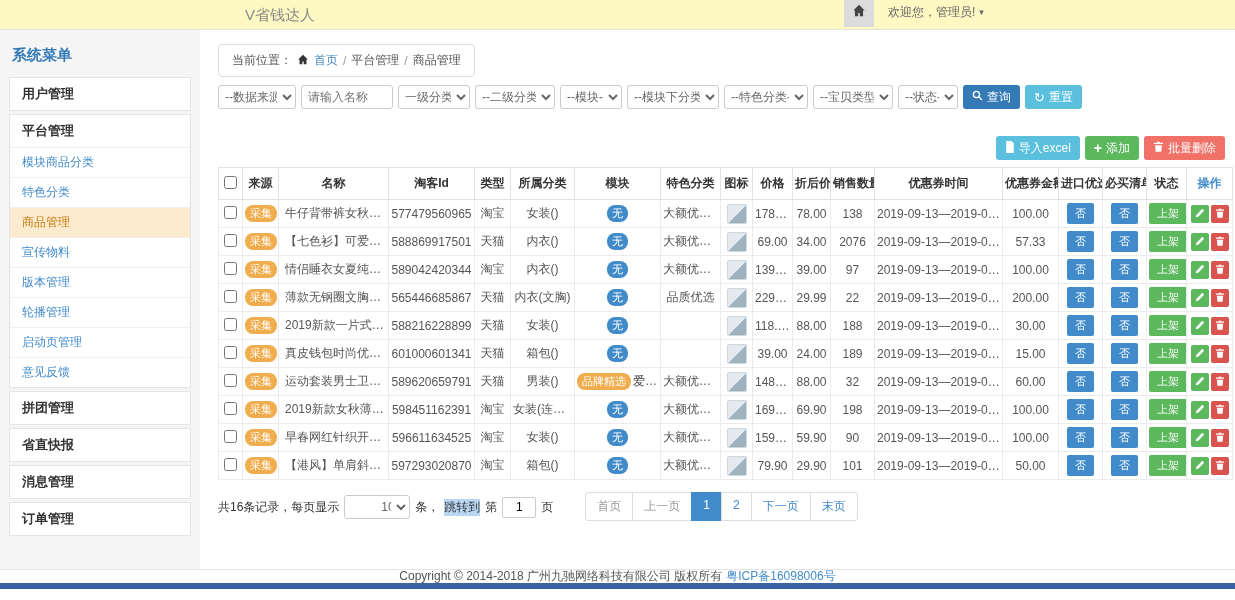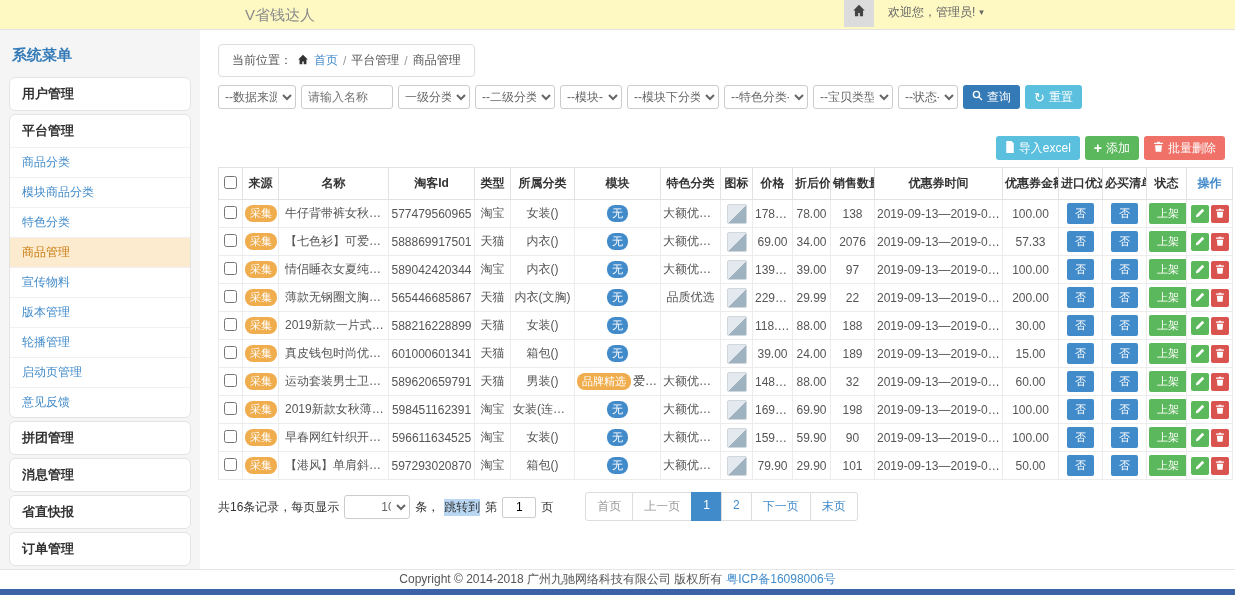--- a/index.html
+++ b/index.html
@@ -11,21 +11,21 @@
   .topbar-title{position:absolute;left:245px;top:0;line-height:30px;font-size:15px;color:#8a8a8a;}
   .topbar-right{position:absolute;left:844px;top:0;height:24px;display:flex;align-items:center;}
   .home-btn{width:30px;height:30px;background:#dcdcdc;display:flex;align-items:center;justify-content:center;cursor:pointer;}
   .welcome{margin-left:14px;color:#666;cursor:pointer;display:flex;align-items:center;gap:4px;}
   .caret{font-size:9px;color:#666;}
 
   
   .page{display:flex;height:539px;overflow:hidden;}
   .sidebar{width:200px;background:#f5f5f5;padding:4px 9px;overflow:hidden;}
   .sidebar-title{color:#337ab7;font-weight:bold;font-size:15px;padding:12px 3px 12px;}
-  .panel{background:#fff;border:1px solid #e4e4e4;border-radius:6px;margin-bottom:3px;overflow:hidden;}
+  .panel{background:#fff;border:1px solid #e4e4e4;border-radius:0;margin-bottom:3px;overflow:hidden;}
   .panel-top{padding:7px 12px;font-size:13px;font-weight:bold;color:#333;cursor:pointer;}
   .panel-sub{padding:6px 12px;font-size:12px;color:var(--c-link);border-top:1px solid #f0f0f0;cursor:pointer;}
   .panel-sub.active{background:var(--c-active-item-bg);color:var(--c-active-item-text);}
   .main{flex:1;padding:14px 10px 0 18px;background:#fff;overflow:hidden;}
 
   
   .bc-wrap{margin-bottom:8px;}
   .breadcrumb{display:inline-flex;align-items:center;gap:5px;border:1px solid #ddd;border-radius:4px;background:#fff;padding:7px 13px;color:#555;}
   .bc-link{color:var(--c-link);text-decoration:none;cursor:pointer;}
   .bc-sep{color:#999;}
@@ -69,21 +69,21 @@
   .page-input{width:34px;height:21px;border:1px solid #ccc;border-radius:2px;text-align:center;font-size:12px;}
   .hl{background:#b9d7f3;}
   .pager{display:flex;justify-content:center;padding-top:0;}
   .pbtn{border:1px solid #ddd;margin-left:-1px;padding:5px 11px;color:var(--c-link);background:#fff;font-size:12px;cursor:pointer;text-decoration:none;}
   .pbtn.active{background:var(--c-link);color:#fff;border-color:var(--c-link);}
   .pbtn.disabled{color:#999;}
   .pbtn:first-child{border-radius:3px 0 0 3px;margin-left:0;}
   .pbtn:last-child{border-radius:0 3px 3px 0;}
 
   
-  .footer{height:20px;border-top:1px solid #e5e5e5;display:flex;align-items:center;justify-content:center;gap:4px;color:#555;background:#fff;}
+  .footer{height:14px;border-top:1px solid #e5e5e5;display:flex;align-items:center;justify-content:center;gap:4px;color:#555;background:#fff;}
   .icp{color:var(--c-link);text-decoration:none;cursor:pointer;}
   .bottom-bar{height:6px;background:var(--c-bottom-bar);}
 </style>
 </head>
 <body>
 
 <div class="topbar">
   <div class="topbar-title">V省钱达人</div>
   <div class="topbar-right">
     <div class="home-btn">
@@ -102,38 +102,37 @@
 
 <div class="page">
   <aside class="sidebar">
     <div class="sidebar-title">系统菜单</div>
     <div class="menu">
         <div class="panel">
           <div class="panel-top">用户管理</div>
         </div>
         <div class="panel">
           <div class="panel-top">平台管理</div>
-          <div class="panel-sub">商品分类</div>
           <div class="panel-sub">模块商品分类</div>
           <div class="panel-sub">特色分类</div>
           <div class="panel-sub active">商品管理</div>
           <div class="panel-sub">宣传物料</div>
           <div class="panel-sub">版本管理</div>
           <div class="panel-sub">轮播管理</div>
           <div class="panel-sub">启动页管理</div>
           <div class="panel-sub">意见反馈</div>
         </div>
         <div class="panel">
           <div class="panel-top">拼团管理</div>
         </div>
         <div class="panel">
+          <div class="panel-top">省直快报</div>
+        </div>
+        <div class="panel">
           <div class="panel-top">消息管理</div>
-        </div>
-        <div class="panel">
-          <div class="panel-top">省直快报</div>
         </div>
         <div class="panel">
           <div class="panel-top">订单管理</div>
         </div>
       </div>
   </aside>
 
   <main class="main">
     <div class="bc-wrap">
       <div class="breadcrumb">

